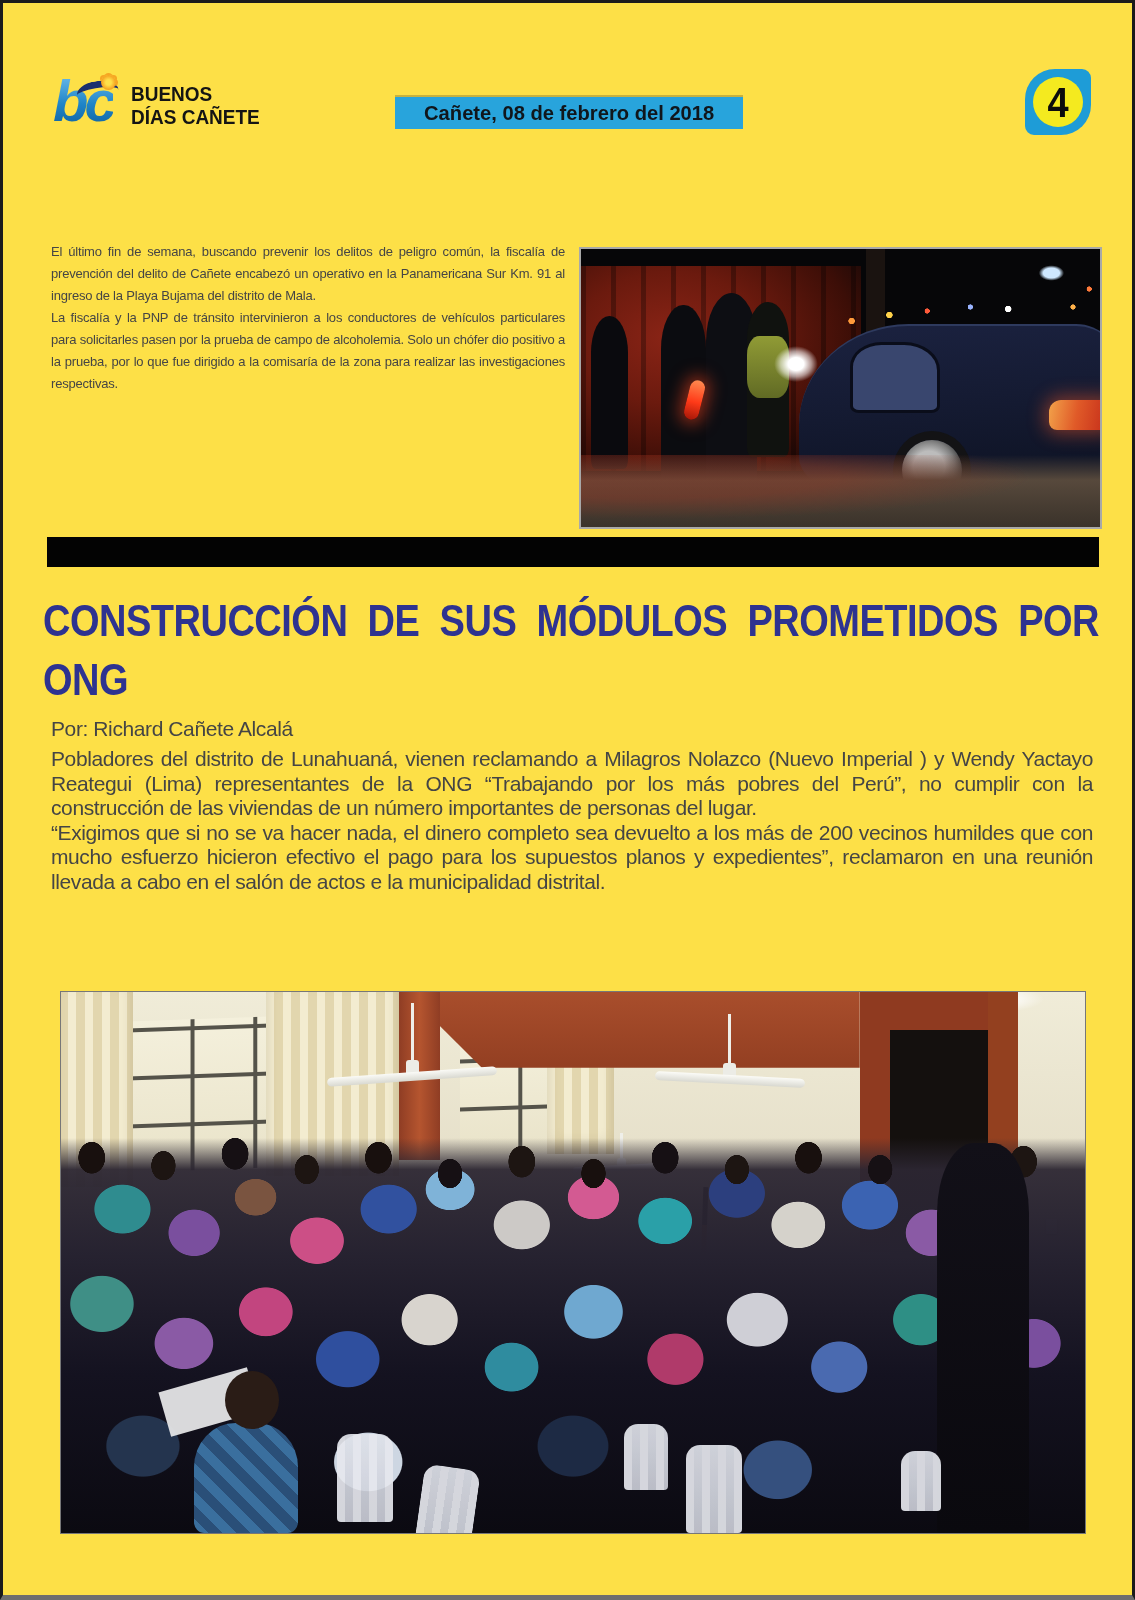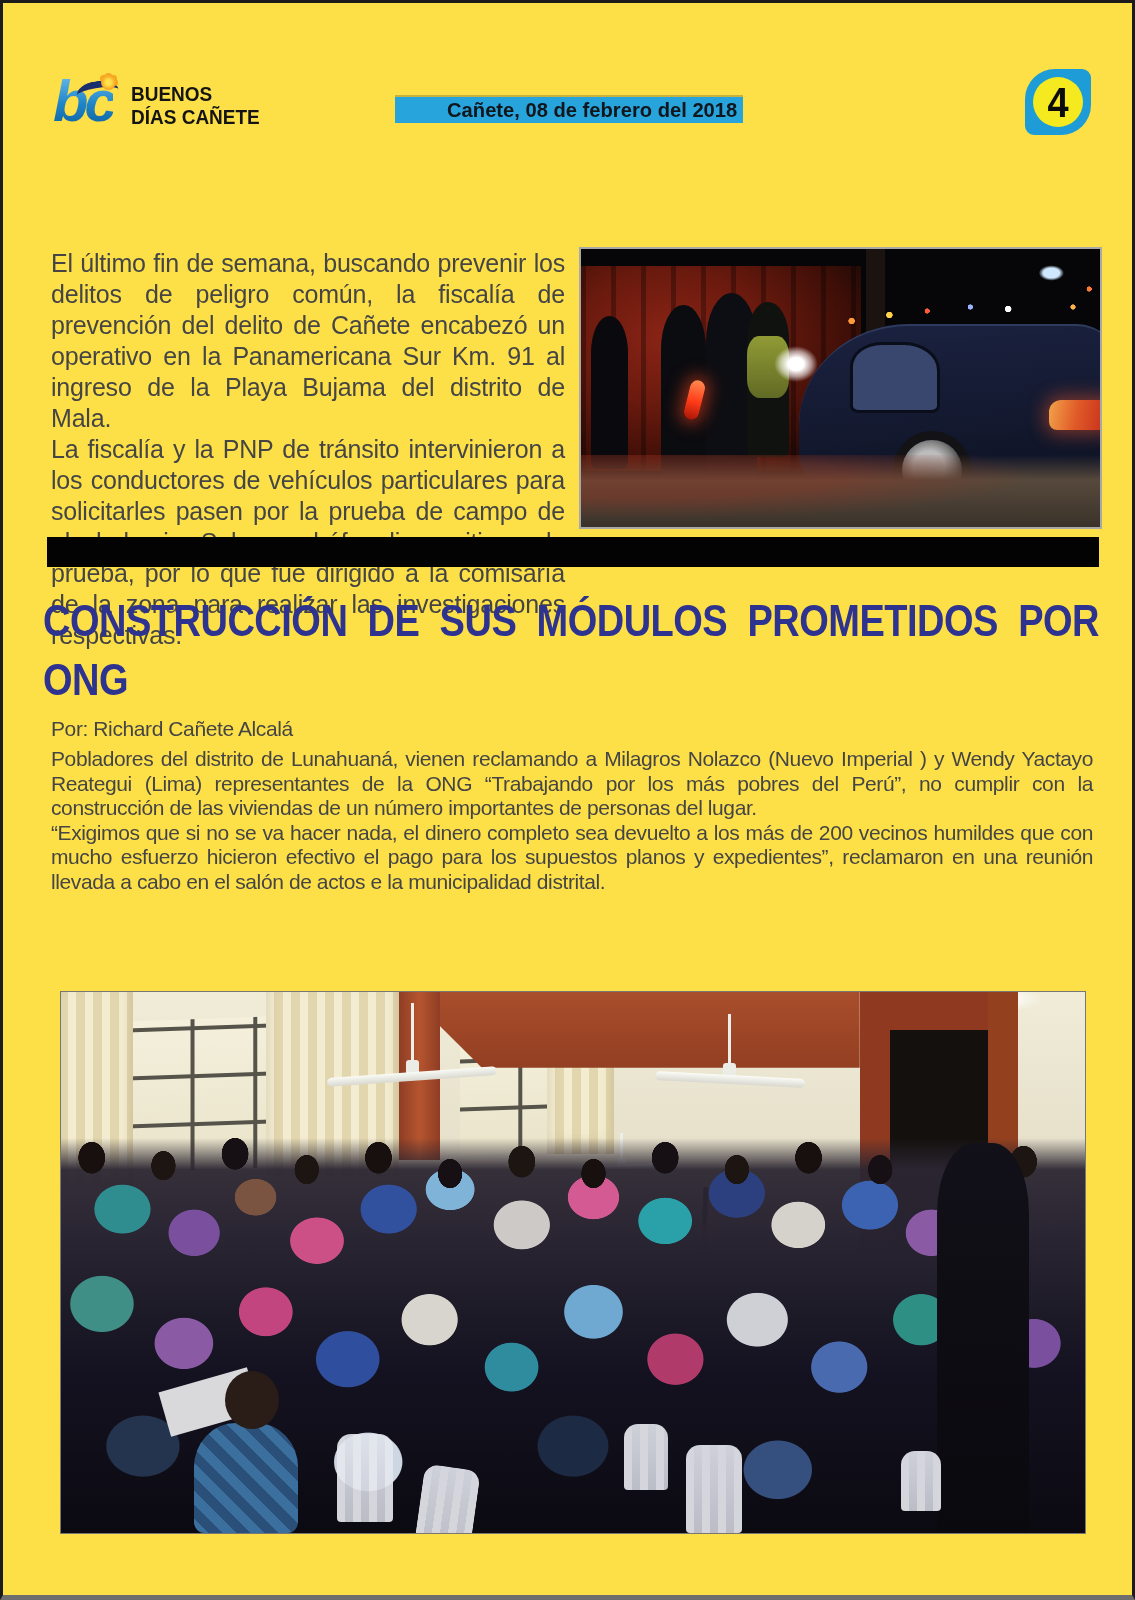--- a/index.html
+++ b/index.html
@@ -12,42 +12,42 @@
   .logo-bc{position:absolute;left:0;top:-6px;font-style:italic;font-weight:900;font-size:58px;
            background:linear-gradient(180deg,#7cc8f2 0%,#1f85c8 55%,#0d5a96 100%);
            -webkit-background-clip:text;background-clip:text;color:transparent;letter-spacing:-4px;}
   .logo-wave{position:absolute;left:24px;top:8px;width:42px;height:16px;border-top:7px solid #1b2f6e;
              border-radius:60% 70% 0 0;transform:rotate(-10deg);}
   .sun-icon{position:absolute;left:48px;top:2px;width:15px;height:15px;border-radius:50%;
             background:radial-gradient(circle,#ffe14a 25%,#f6a623 65%,#e07818 100%);
             box-shadow:0 -5px 0 -3px #f6a623,5px -4px 0 -4px #f6a623,-5px -4px 0 -4px #f6a623,6px 0 0 -4px #f6a623;}
   .masthead-title{position:absolute;left:78px;top:10px;color:#141414;font-weight:900;
                   font-size:20px;line-height:23px;transform:scaleX(0.95);transform-origin:left top;}
-  .date-banner{position:absolute;left:392px;top:94px;width:348px;height:26px;background:#28a4dc;
-               display:flex;align-items:center;justify-content:flex-end;box-shadow:0 -2px 0 rgba(40,40,40,.25);}
+  .date-banner{position:absolute;left:392px;top:94px;width:348px;height:32px;background:#28a4dc;
+               display:flex;align-items:center;justify-content:center;box-shadow:0 -2px 0 rgba(40,40,40,.25);}
   .date-banner span{font-size:21px;font-weight:800;color:#10161c;transform:scaleX(0.96);}
   .page-badge{position:absolute;left:1022px;top:66px;width:66px;height:66px;background:#1e9cd7;
               border-radius:30px 9px 30px 9px;display:flex;align-items:center;justify-content:center;}
   .badge-circle{width:50px;height:50px;border-radius:50%;background:#f4ea1f;display:flex;
                 align-items:center;justify-content:center;}
   .badge-circle span{font-size:38px;font-weight:900;color:#0c0c0c;transform:scaleY(1.12);}
 
   
   .headline-blue{color:#2e3390;font-weight:900;letter-spacing:-0.5px;}
   .headline1{position:absolute;left:40px;top:156px;width:1056px;height:72px;}
   .headline1 span{display:block;font-size:33px;line-height:46px;text-align:justify;
                   text-align-last:justify;transform:scaleY(1.45);transform-origin:top center;}
   .headline2{position:absolute;left:40px;top:588px;width:1056px;}
   .headline2 .hl-line{height:54px;}
   .headline2 .hl-line span{display:block;font-size:38px;line-height:50px;text-align:justify;
                   text-align-last:justify;transform:scaleY(1.18);transform-origin:top center;}
 
   
   .body-text{color:#454545;text-align:justify;}
-  .a1-text{position:absolute;left:48px;top:245px;width:514px;font-size:25px;line-height:31px;letter-spacing:-0.2px;}
+  .a1-text{position:absolute;left:48px;top:238px;width:514px;font-size:13px;line-height:22px;letter-spacing:-0.2px;}
   .a1-text p{margin:0;}
   .byline{position:absolute;left:48px;top:714px;font-size:21px;color:#454545;letter-spacing:-0.4px;}
   .a2-text{position:absolute;left:48px;top:744px;width:1042px;font-size:21px;line-height:24.6px;letter-spacing:-0.4px;}
   .a2-text p{margin:0;}
   .divider-bar{position:absolute;left:44px;top:534px;width:1052px;height:30px;background:#030303;}
 
   
   .photo1{position:absolute;left:576px;top:244px;width:519px;height:278px;border:2px solid #a8a8a8;
           background:#060608;overflow:hidden;}
   .np-redwall{position:absolute;left:0;top:6%;width:54%;height:74%;

